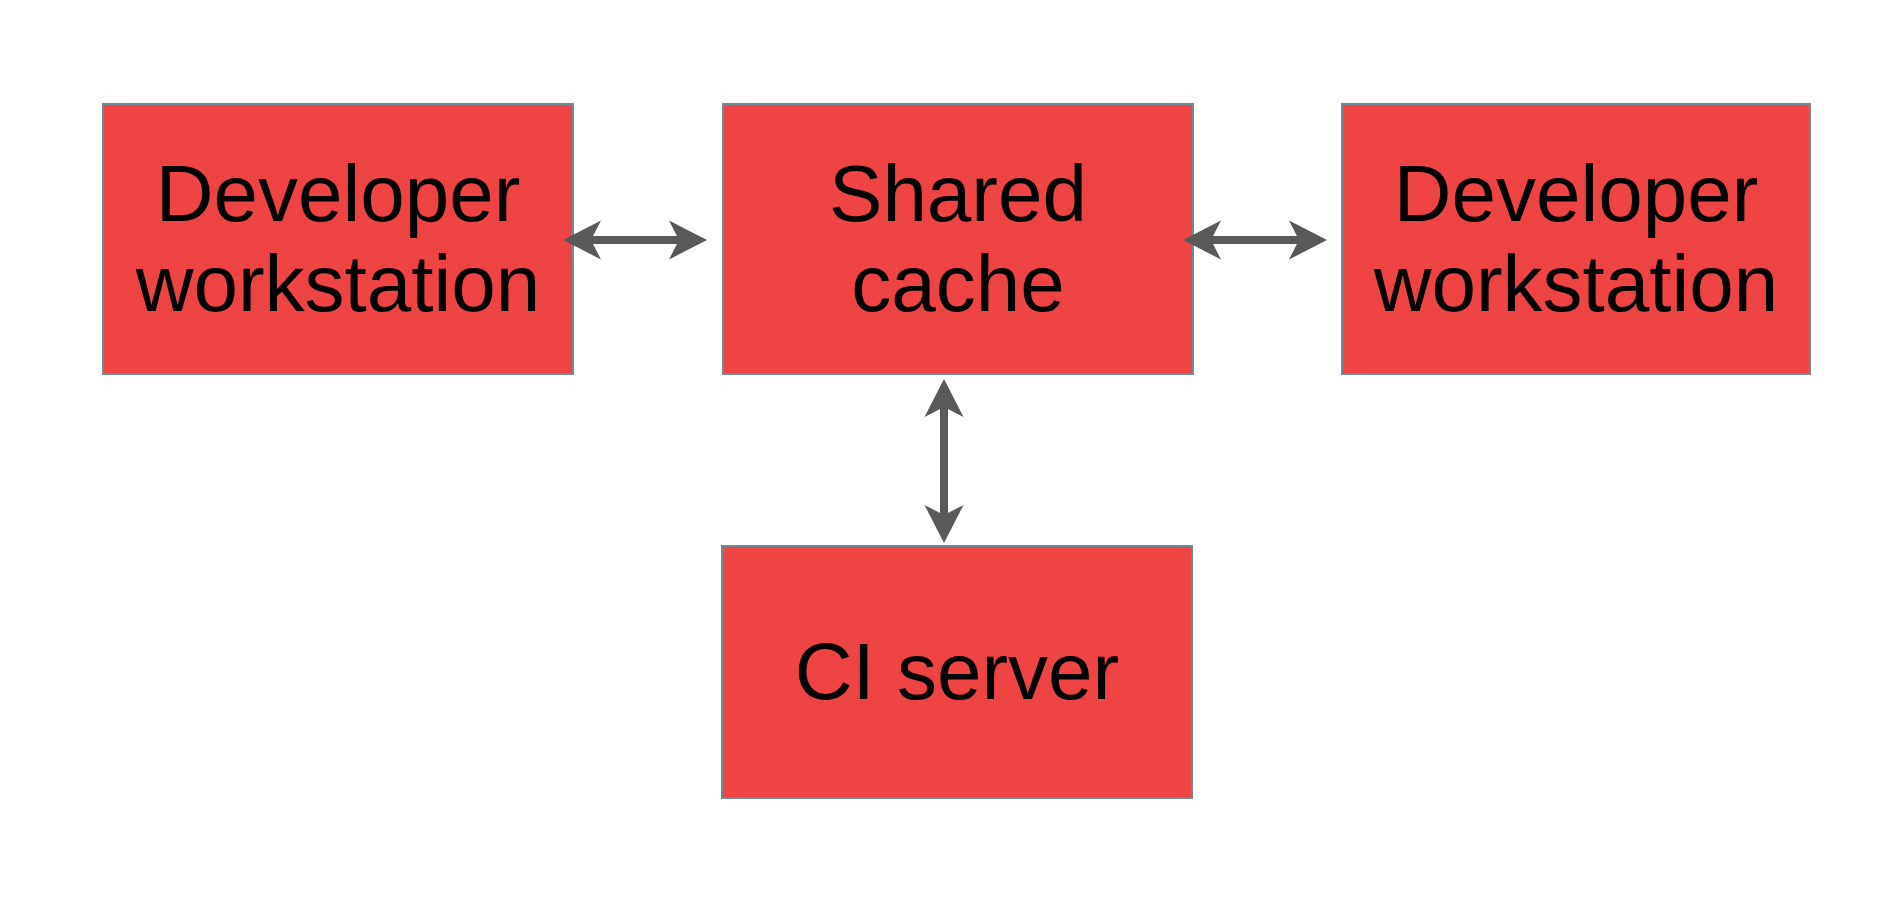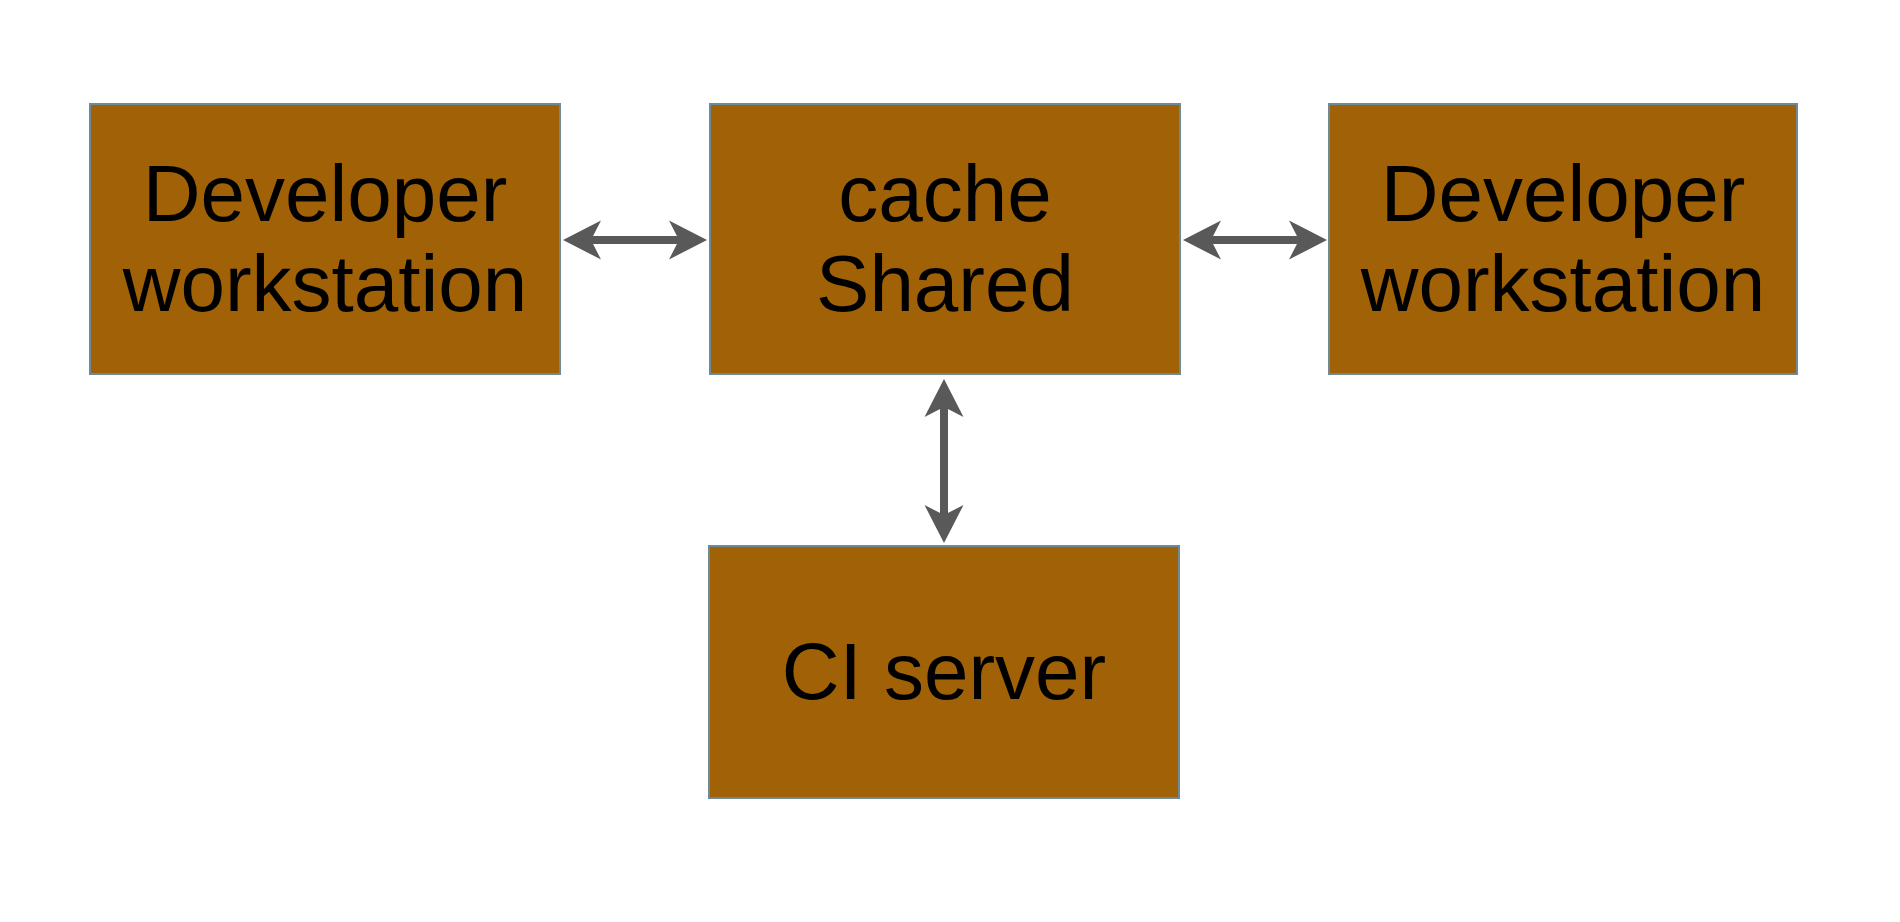--- a/index.html
+++ b/index.html
@@ -10,28 +10,29 @@
   .canvas {
     position: relative;
     width: 1900px;
     height: 922px;
     background: #ffffff;
     overflow: hidden;
     font-family: "Liberation Sans", sans-serif;
   }
   .node {
     position: absolute;
-    background: #a16207;
+    background: #ef4444;
     border: 2px solid #6e8997;
     box-sizing: border-box;
     display: flex;
     flex-direction: column;
     align-items: center;
     justify-content: center;
     text-align: center;
+    margin-left: 13px;
   }
   .node .line {
     font-size: 80px;
     line-height: 1.12;
     color: #000000;
     white-space: nowrap;
   }
   .node-left   { left: 89px;   top: 103px; width: 472px; height: 272px; }
   .node-center { left: 709px;  top: 103px; width: 472px; height: 272px; }
   .node-right  { left: 1328px; top: 103px; width: 470px; height: 272px; }
@@ -47,22 +48,22 @@
 <body>
 
 <div class="canvas">
 
   <div class="node node-left">
     <div class="line">Developer</div>
     <div class="line">workstation</div>
   </div>
 
   <div class="node node-center">
+    <div class="line">Shared</div>
     <div class="line">cache</div>
-    <div class="line">Shared</div>
   </div>
 
   <div class="node node-right">
     <div class="line">Developer</div>
     <div class="line">workstation</div>
   </div>
 
   <div class="node node-bottom">
     <div class="line">CI server</div>
   </div>

